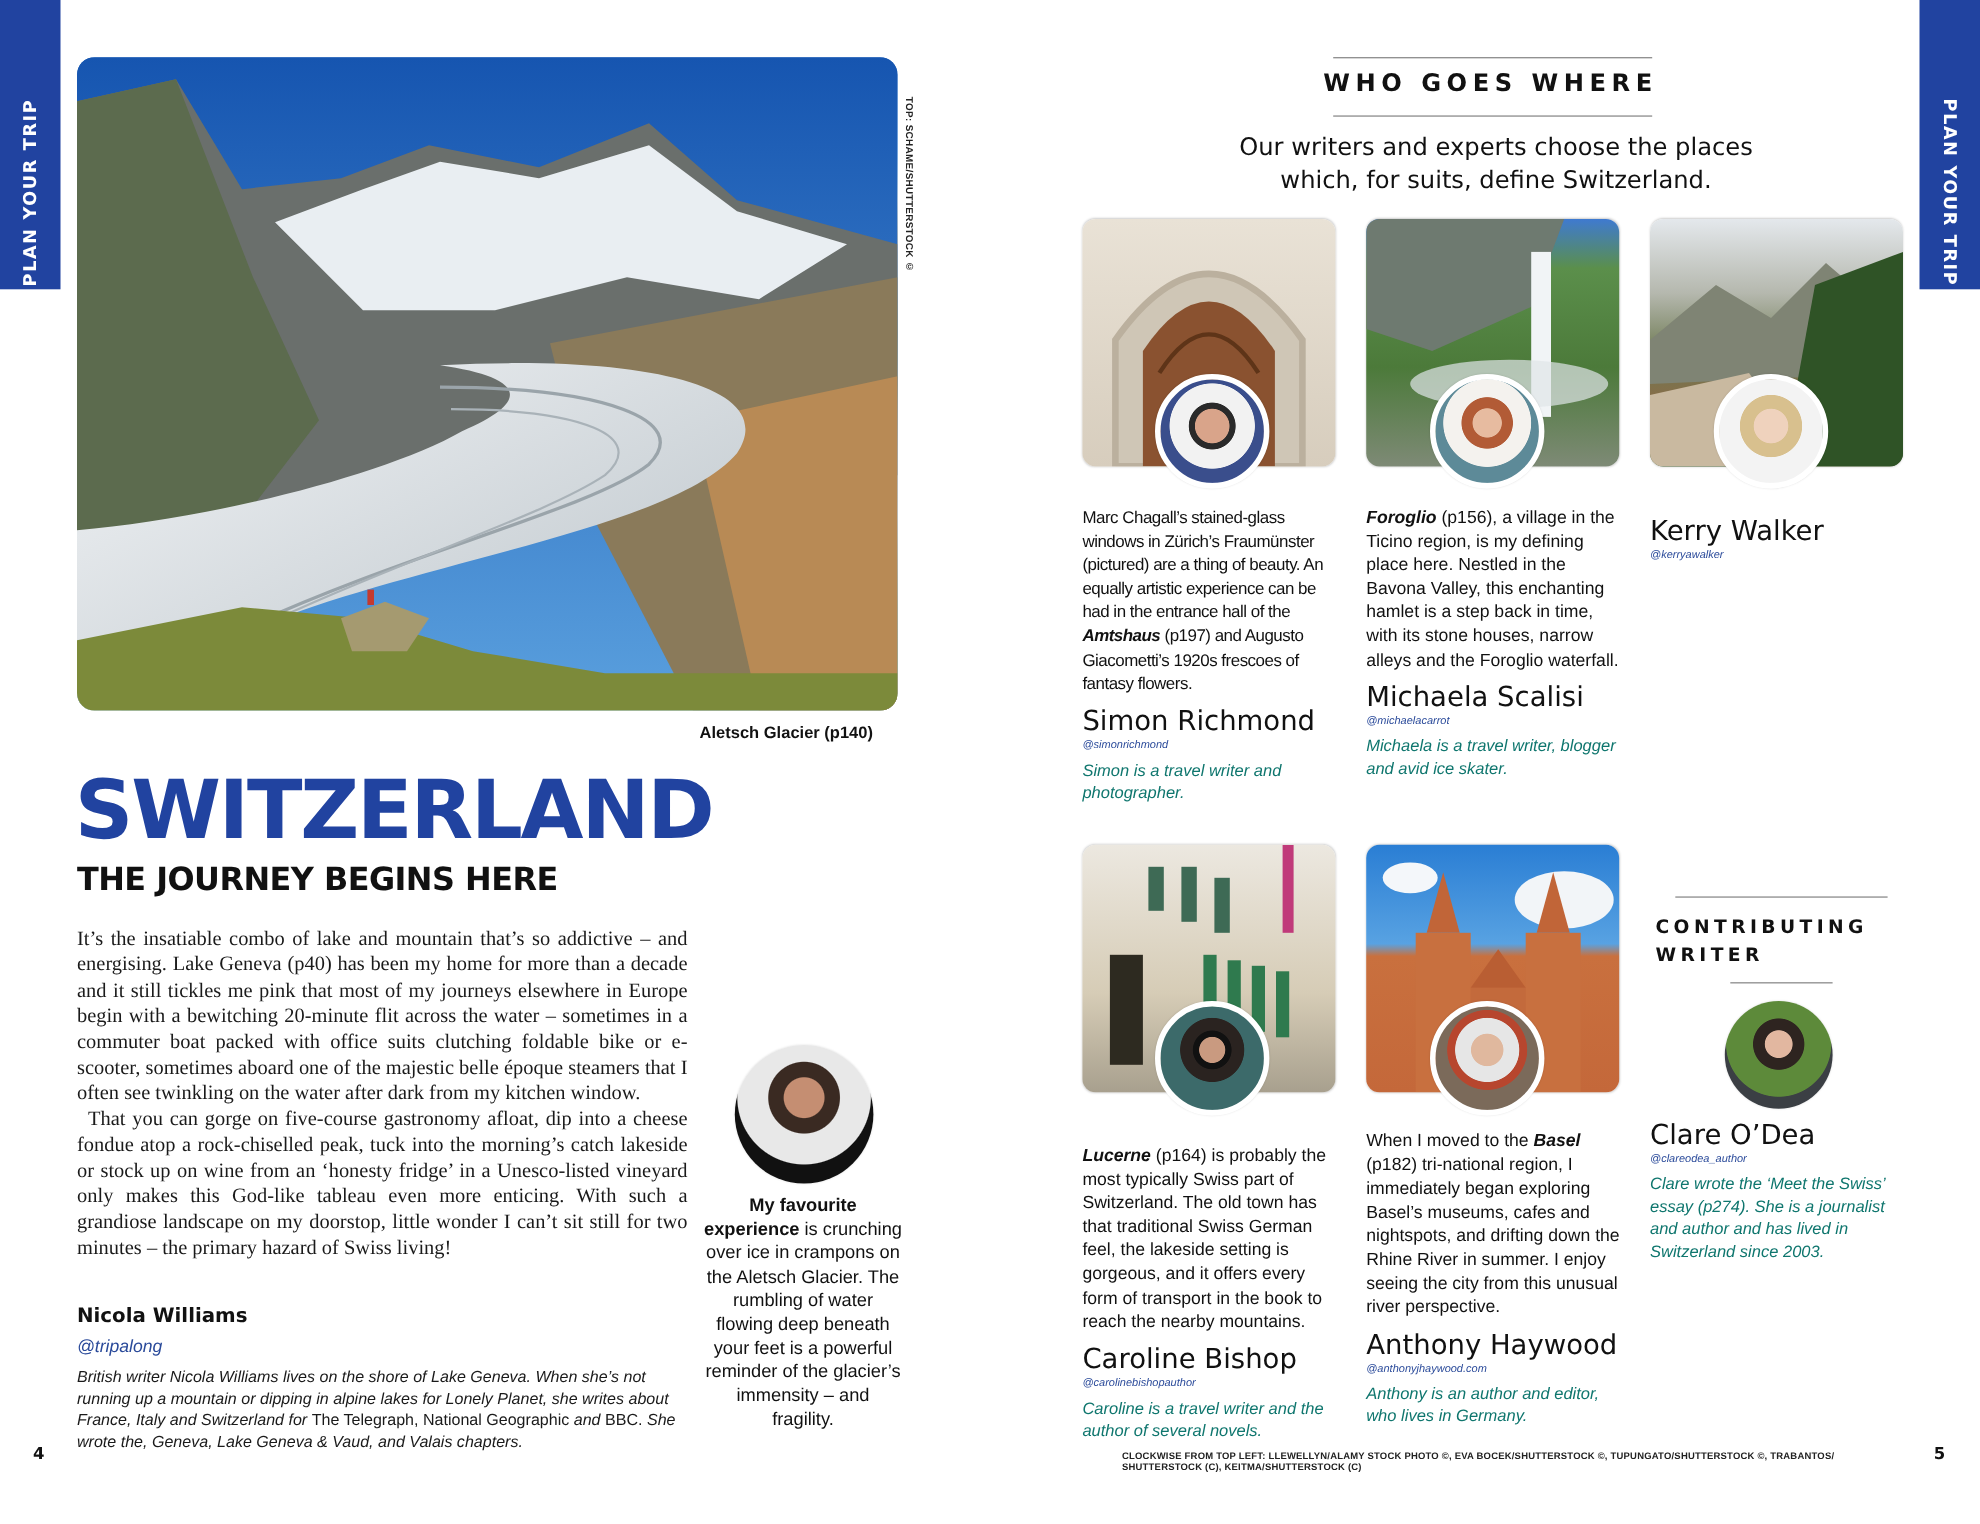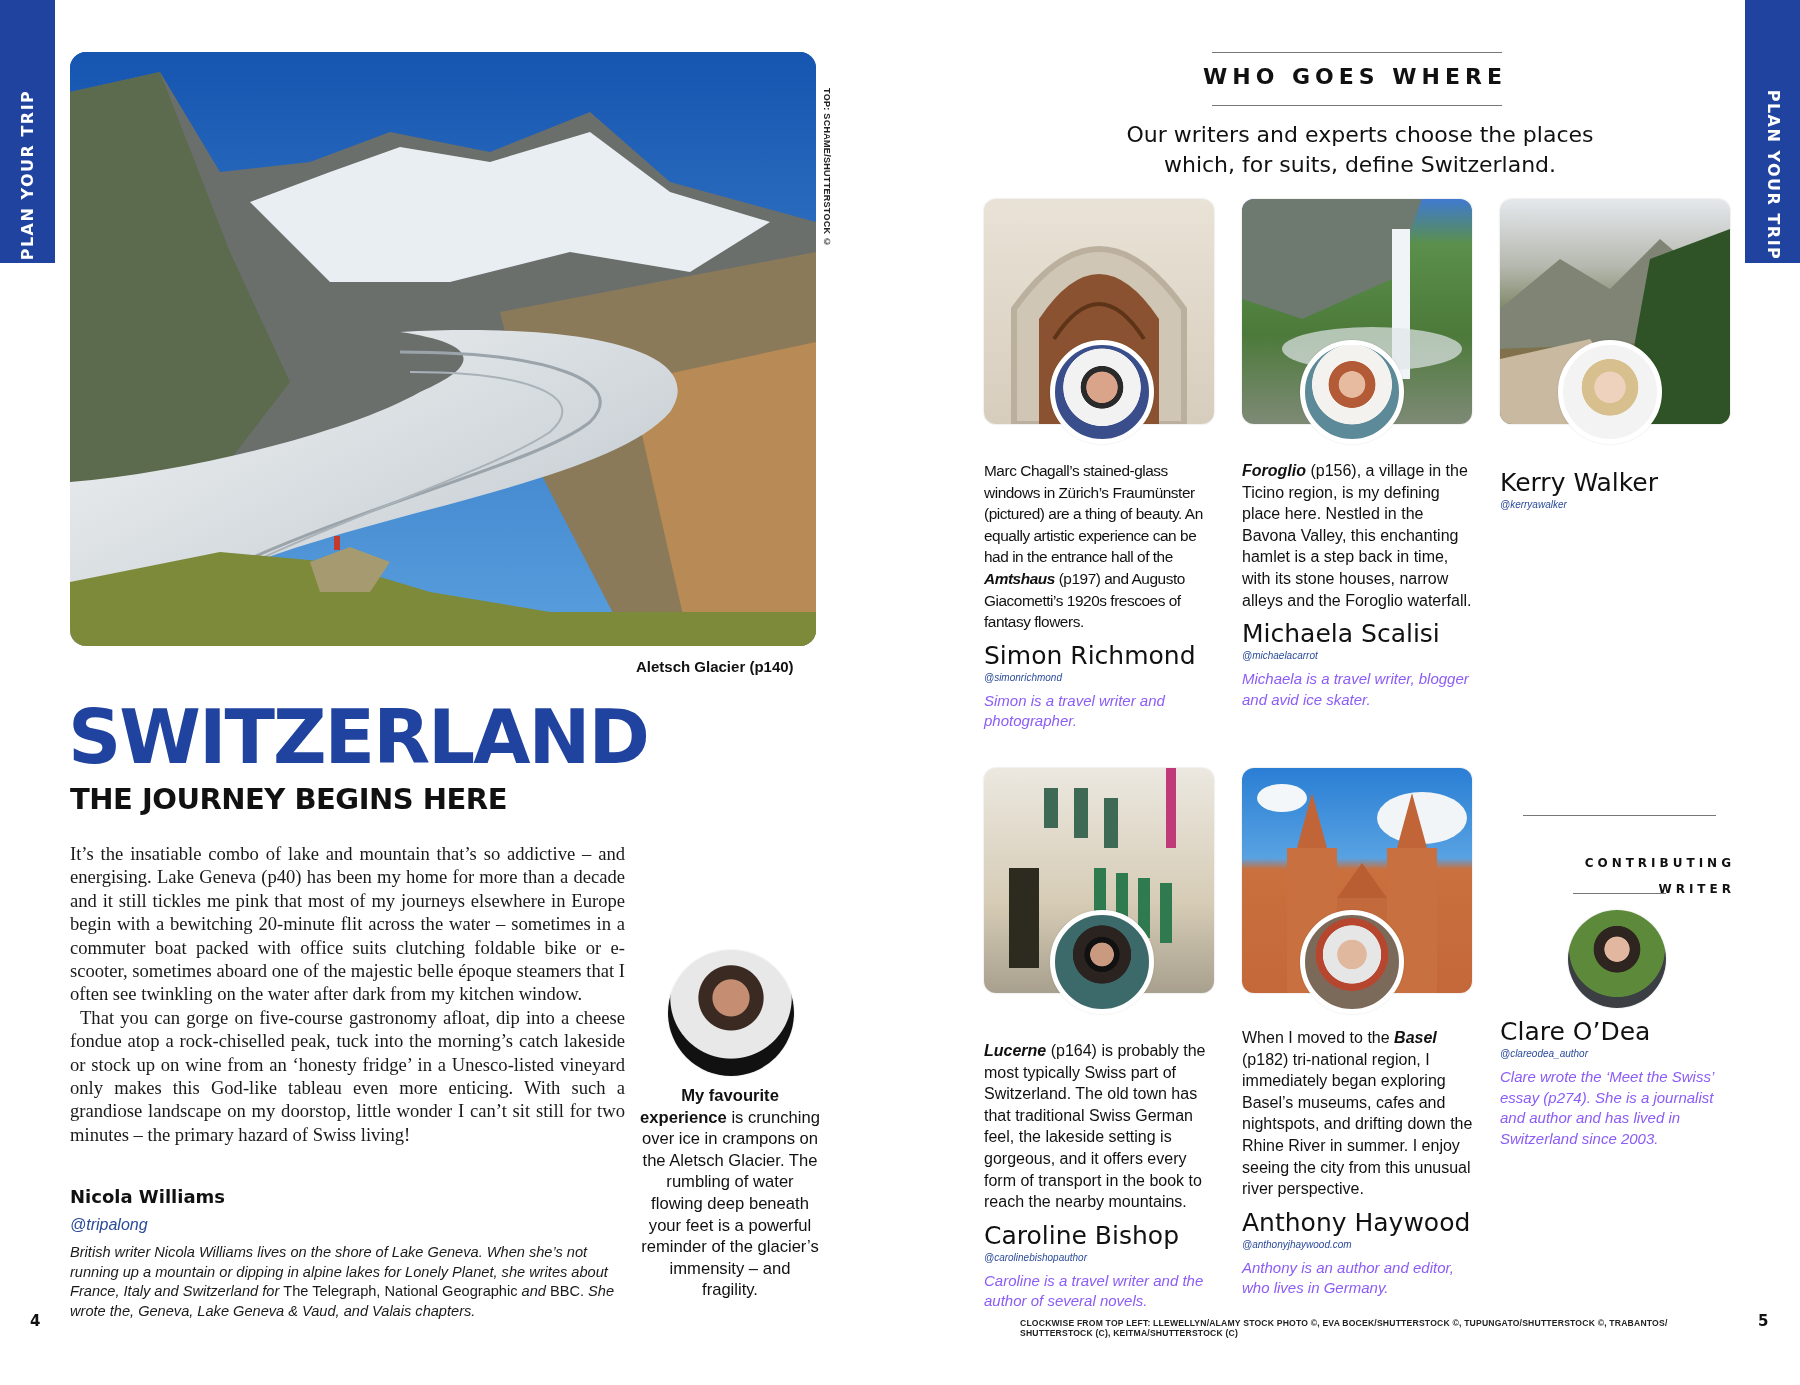--- a/index.html
+++ b/index.html
@@ -46,23 +46,23 @@
 
   .tile { position: absolute; width: 230px; height: 225px; border-radius: 12px; overflow: hidden; box-shadow: 0 0 2px rgba(0,0,0,0.2); }
   .tile-avatar { position: absolute; width: 104px; height: 104px; }
 
   .card { position: absolute; width: 232px; }
   .card-text { font-size: 16px; line-height: 21.6px; color: #111; }
   .card-text.condensed { font-size: 15.4px; letter-spacing: -0.45px; }
   .card-text b { font-weight: bold; font-style: italic; }
   .card-name { font-family: "DejaVu Sans", sans-serif; font-weight: normal; font-size: 25px; margin-top: 8px; }
   .card-handle { font-size: 10px; font-style: italic; color: #2a4a9a; margin-top: 2px; }
-  .card-bio { font-size: 15px; line-height: 20.5px; font-style: italic; color: #8b5cf6; margin-top: 8px; }
-
-  .contrib { position: absolute; left: 1505px; top: 850px; width: 230px; text-align: right; font-family: "DejaVu Sans", sans-serif; font-weight: bold; font-size: 12px; letter-spacing: 4px; line-height: 26px; }
+  .card-bio { font-size: 15px; line-height: 20.5px; font-style: italic; color: #0f766e; margin-top: 8px; }
+
+  .contrib { position: absolute; left: 1505px; top: 830px; width: 230px; text-align: left; font-family: "DejaVu Sans", sans-serif; font-weight: bold; font-size: 17px; letter-spacing: 4px; line-height: 26px; }
   .contrib-avatar { left: 1568px; top: 910px; width: 98px; height: 98px; border: none; background: radial-gradient(circle at 50% 40%, #e2b7a0 0 16%, #2e2420 17% 30%, #5d8a3a 31% 62%, #3b3f44 63%); }
 
   .credits { position: absolute; left: 1020px; top: 1318px; width: 680px; font-size: 8.6px; line-height: 10px; font-weight: bold; color: #222; letter-spacing: 0.2px; }
 </style>
 </head>
 <body>
 
 <div class="tab tab-left">
   <span class="tab-text">PLAN YOUR TRIP</span>
 </div>

